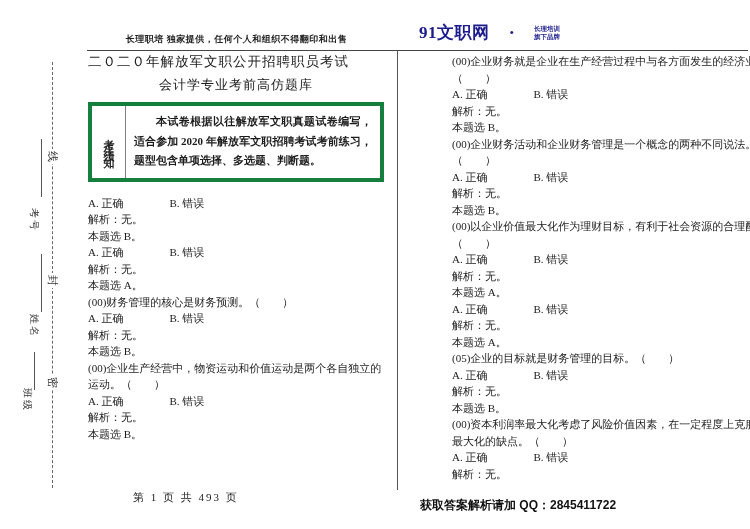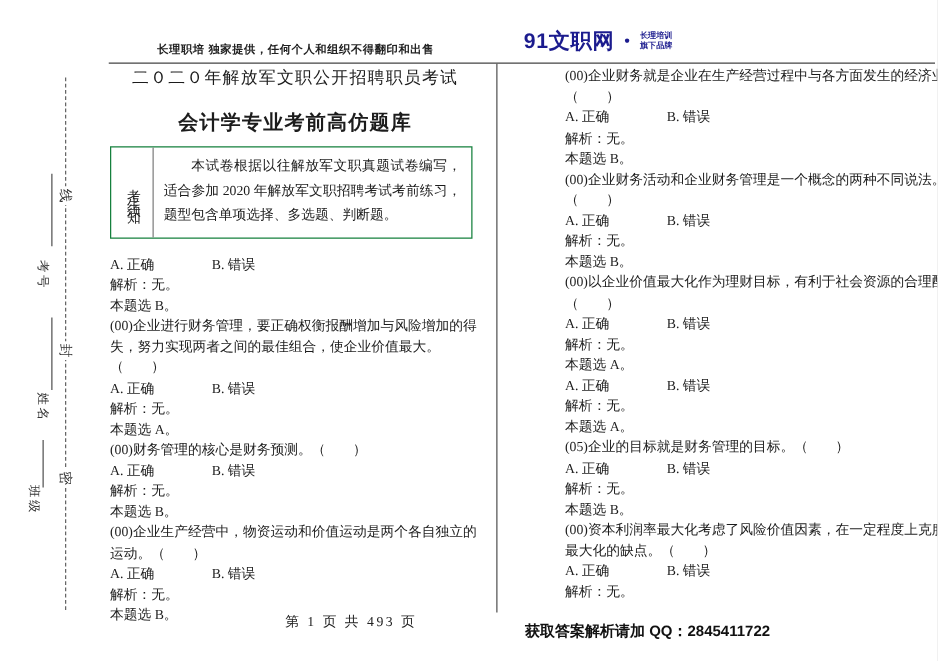--- a/index.html
+++ b/index.html
@@ -31,50 +31,50 @@
   .sflab-3 { left:15px; top:393px; }
 
   
   .watermark {
     position:absolute; left:88px; top:33px; width:297px; text-align:center;
     font-family:"Liberation Sans","DejaVu Sans",sans-serif;
     font-size:9px; font-weight:bold; color:#222; letter-spacing:0.5px;
   }
   .top-rule { position:absolute; left:87px; top:50px; width:661px; height:0; border-top:1px solid #444; }
   .logo {
-    position:absolute; left:419px; top:21px; display:flex; align-items:center; gap:8px;
-    font-family:Liberation Sans, sans-serif;
+    position:absolute; left:419px; top:21px; display:flex; align-items:center; gap:20px;
+    font-family:Liberation Serif, serif;
   }
   .logo-name { font-size:17px; font-weight:bold; letter-spacing:0.5px; }
   .logo-dot  { font-size:13px; line-height:13px; }
   .logo-tagline { font-size:6.5px; line-height:8px; font-weight:bold; }
 
   .col-divider { position:absolute; left:397px; top:51px; height:439px; width:0; border-left:1px solid #555; }
 
   
   .col-left  { position:absolute; left:88px; top:53px; width:296px; }
   .col-right { position:absolute; left:404px; top:53px; width:345px;margin-left:48px; }
 
-  .exam-title    { text-align:center; font-size:13.5px; font-weight:400; letter-spacing:1px; margin:0; }
-  .exam-subtitle { text-align:center; font-size:16px; font-weight:bold; letter-spacing:1px; margin:17px 0 0 0; }
-
-  .notice-box { margin-top:8px; width:288px; border:1px solid #15803d; display:flex; }
+  .exam-title    { font-size:13.5px; font-weight:400; letter-spacing:1px; margin:0; }
+  .exam-subtitle { text-align:center; font-size:13px; font-weight:normal; letter-spacing:1px; margin:5px 0 0 0; }
+
+  .notice-box { margin-top:8px; width:288px; border:4px solid #15803d; display:flex;font-weight:bold; }
   .notice-label {
     writing-mode:vertical-lr; text-align:center; font-size:11px; letter-spacing:6px;
     padding:8px 9px; border-right:1px solid #808080; color:#222;
   }
   .notice-text { flex:1; padding:6px 8px 7px 8px; font-size:11px; line-height:19.5px; text-indent:2em; text-align:justify; }
 
   .questions { margin-top:13px; font-size:11px; }
   .question div { line-height:16.5px; }
   .opt-b { margin-left:18px;padding-left:28px; }
 
   
   .footer-page {
-    position:absolute; left:133px; top:490px; width:296px; text-align:center;
+    position:absolute; left:133px; top:490px; width:296px; 
     font-size:11px; letter-spacing:2px; color:#222;
   }
   .footer-contact {
     position:absolute; left:420px; top:497px;
     font-family:"Liberation Sans","DejaVu Sans",sans-serif;
     font-size:12px; font-weight:bold; color:#111;
   }
 </style>
 </head>
 <body>
@@ -114,21 +114,20 @@
     <div class="questions">
   <div class="question">
     <div class="q-options">
       <span class="opt-a">A. 正确</span><span class="opt-b">B. 错误</span>
     </div>
     <div class="q-analysis">解析：无。</div>
     <div class="q-answer">本题选 B。</div>
   </div>
 
   <div class="question">
-    <div class="q-stem">(00)企业进行财务管理，要正确权衡报酬增加与风险增加的得失，努力实现两者之间的最佳组合，使企业价值最大。（　　）</div>
     <div class="q-options">
       <span class="opt-a">A. 正确</span><span class="opt-b">B. 错误</span>
     </div>
     <div class="q-analysis">解析：无。</div>
     <div class="q-answer">本题选 A。</div>
   </div>
 
   <div class="question">
     <div class="q-stem">(00)财务管理的核心是财务预测。（　　）</div>
     <div class="q-options">

